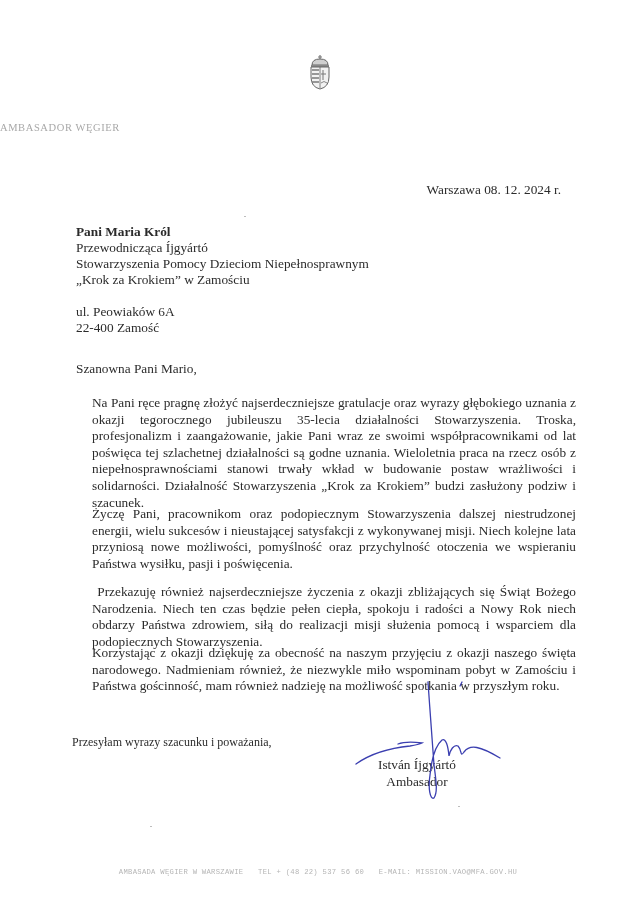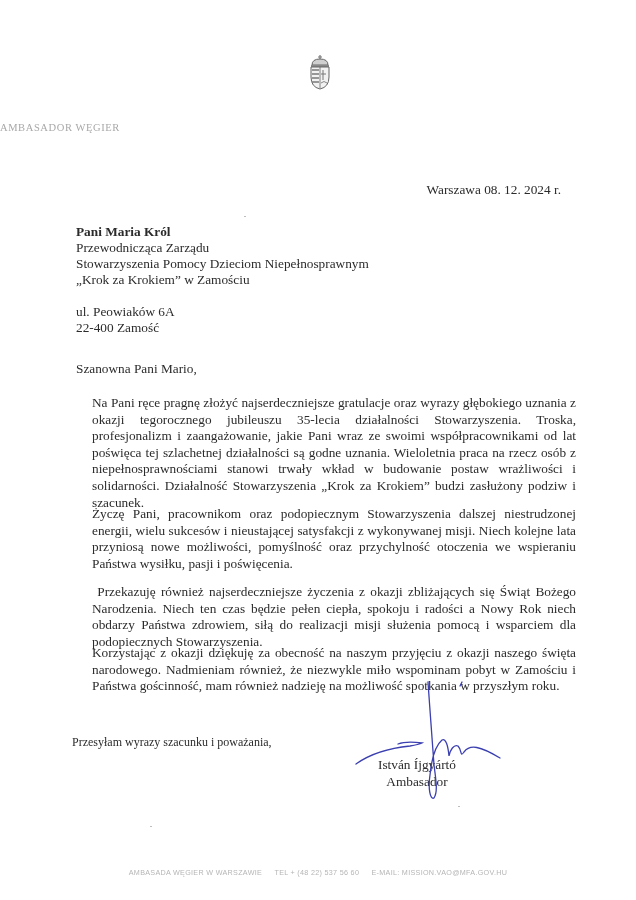--- a/index.html
+++ b/index.html
@@ -16,21 +16,21 @@
     .p { position: absolute; left: 92px; width: 484px; font-size: 13.3px; line-height: 16.6px;
          text-align: justify; }
     .p1 { top: 395px; }
     .p2 { top: 506px; }
     .p3 { top: 584px; }
     .p4 { top: 645px; }
     .closing { position: absolute; left: 72px; top: 708px; font-size: 12px; margin-top: 27px; }
     .sigblock { position: absolute; left: 378px; top: 756px; font-size: 13.3px; line-height: 17px; text-align: center; }
     .sig { position: absolute; left: 350px; top: 680px; width: 160px; height: 120px; }
     .footer { position: absolute; left: 0; width: 636px; top: 868px; text-align: center;
-              font-family: Liberation Sans, sans-serif; font-size: 7.2px; letter-spacing: 0.3px; color: #b5b5b5; }
+              font-family: Liberation Mono, monospace; font-size: 7.2px; letter-spacing: 0.3px; color: #b5b5b5; }
     .footer span { margin: 0 5px; }
     .speck { position: absolute; width: 2px; height: 1px; background: #bdbdbd; }
   </style>
 </head>
 <body>
 
 <svg class="crest" viewBox="0 0 28 36">
   <path d="M14 1 v4 M12 3 h4" stroke="#777" stroke-width="1.2" fill="none"></path>
   <path d="M6 11 Q6 5 14 5 Q22 5 22 11 Z" fill="#cfcfcf" stroke="#666" stroke-width="1"></path>
   <rect x="5" y="11" width="18" height="2" fill="#888"></rect>
@@ -40,21 +40,21 @@
   <path d="M17 16 v10 M15 20 h5" stroke="#777" stroke-width="1"></path>
   <path d="M15 29 q3 -3 6 0" stroke="#888" stroke-width="1" fill="none"></path>
 </svg>
 
 <div class="org">AMBASADOR WĘGIER</div>
 
 <div class="date">Warszawa 08. 12. 2024 r.</div>
 
 <div class="addr">
   <div class="name">Pani Maria Król</div>
-  <div>Przewodnicząca Zarządu</div>
+  <div>Przewodnicząca Íjgyártó</div>
   <div>Stowarzyszenia Pomocy Dzieciom Niepełnosprawnym</div>
   <div>„Krok za Krokiem” w Zamościu</div>
   <div class="gap"></div>
   <div>ul. Peowiaków 6A</div>
   <div>22-400 Zamość</div>
 </div>
 
 <div class="salut">Szanowna Pani Mario,</div>
 
 <div class="p p1">Na Pani ręce pragnę złożyć najserdeczniejsze gratulacje oraz wyrazy głębokiego uznania z okazji tegorocznego jubileuszu 35-lecia działalności Stowarzyszenia. Troska, profesjonalizm i zaangażowanie, jakie Pani wraz ze swoimi współpracownikami od lat poświęca tej szlachetnej działalności są godne uznania. Wieloletnia praca na rzecz osób z niepełnosprawnościami stanowi trwały wkład w budowanie postaw wrażliwości i solidarności. Działalność Stowarzyszenia „Krok za Krokiem” budzi zasłużony podziw i szacunek.</div>

